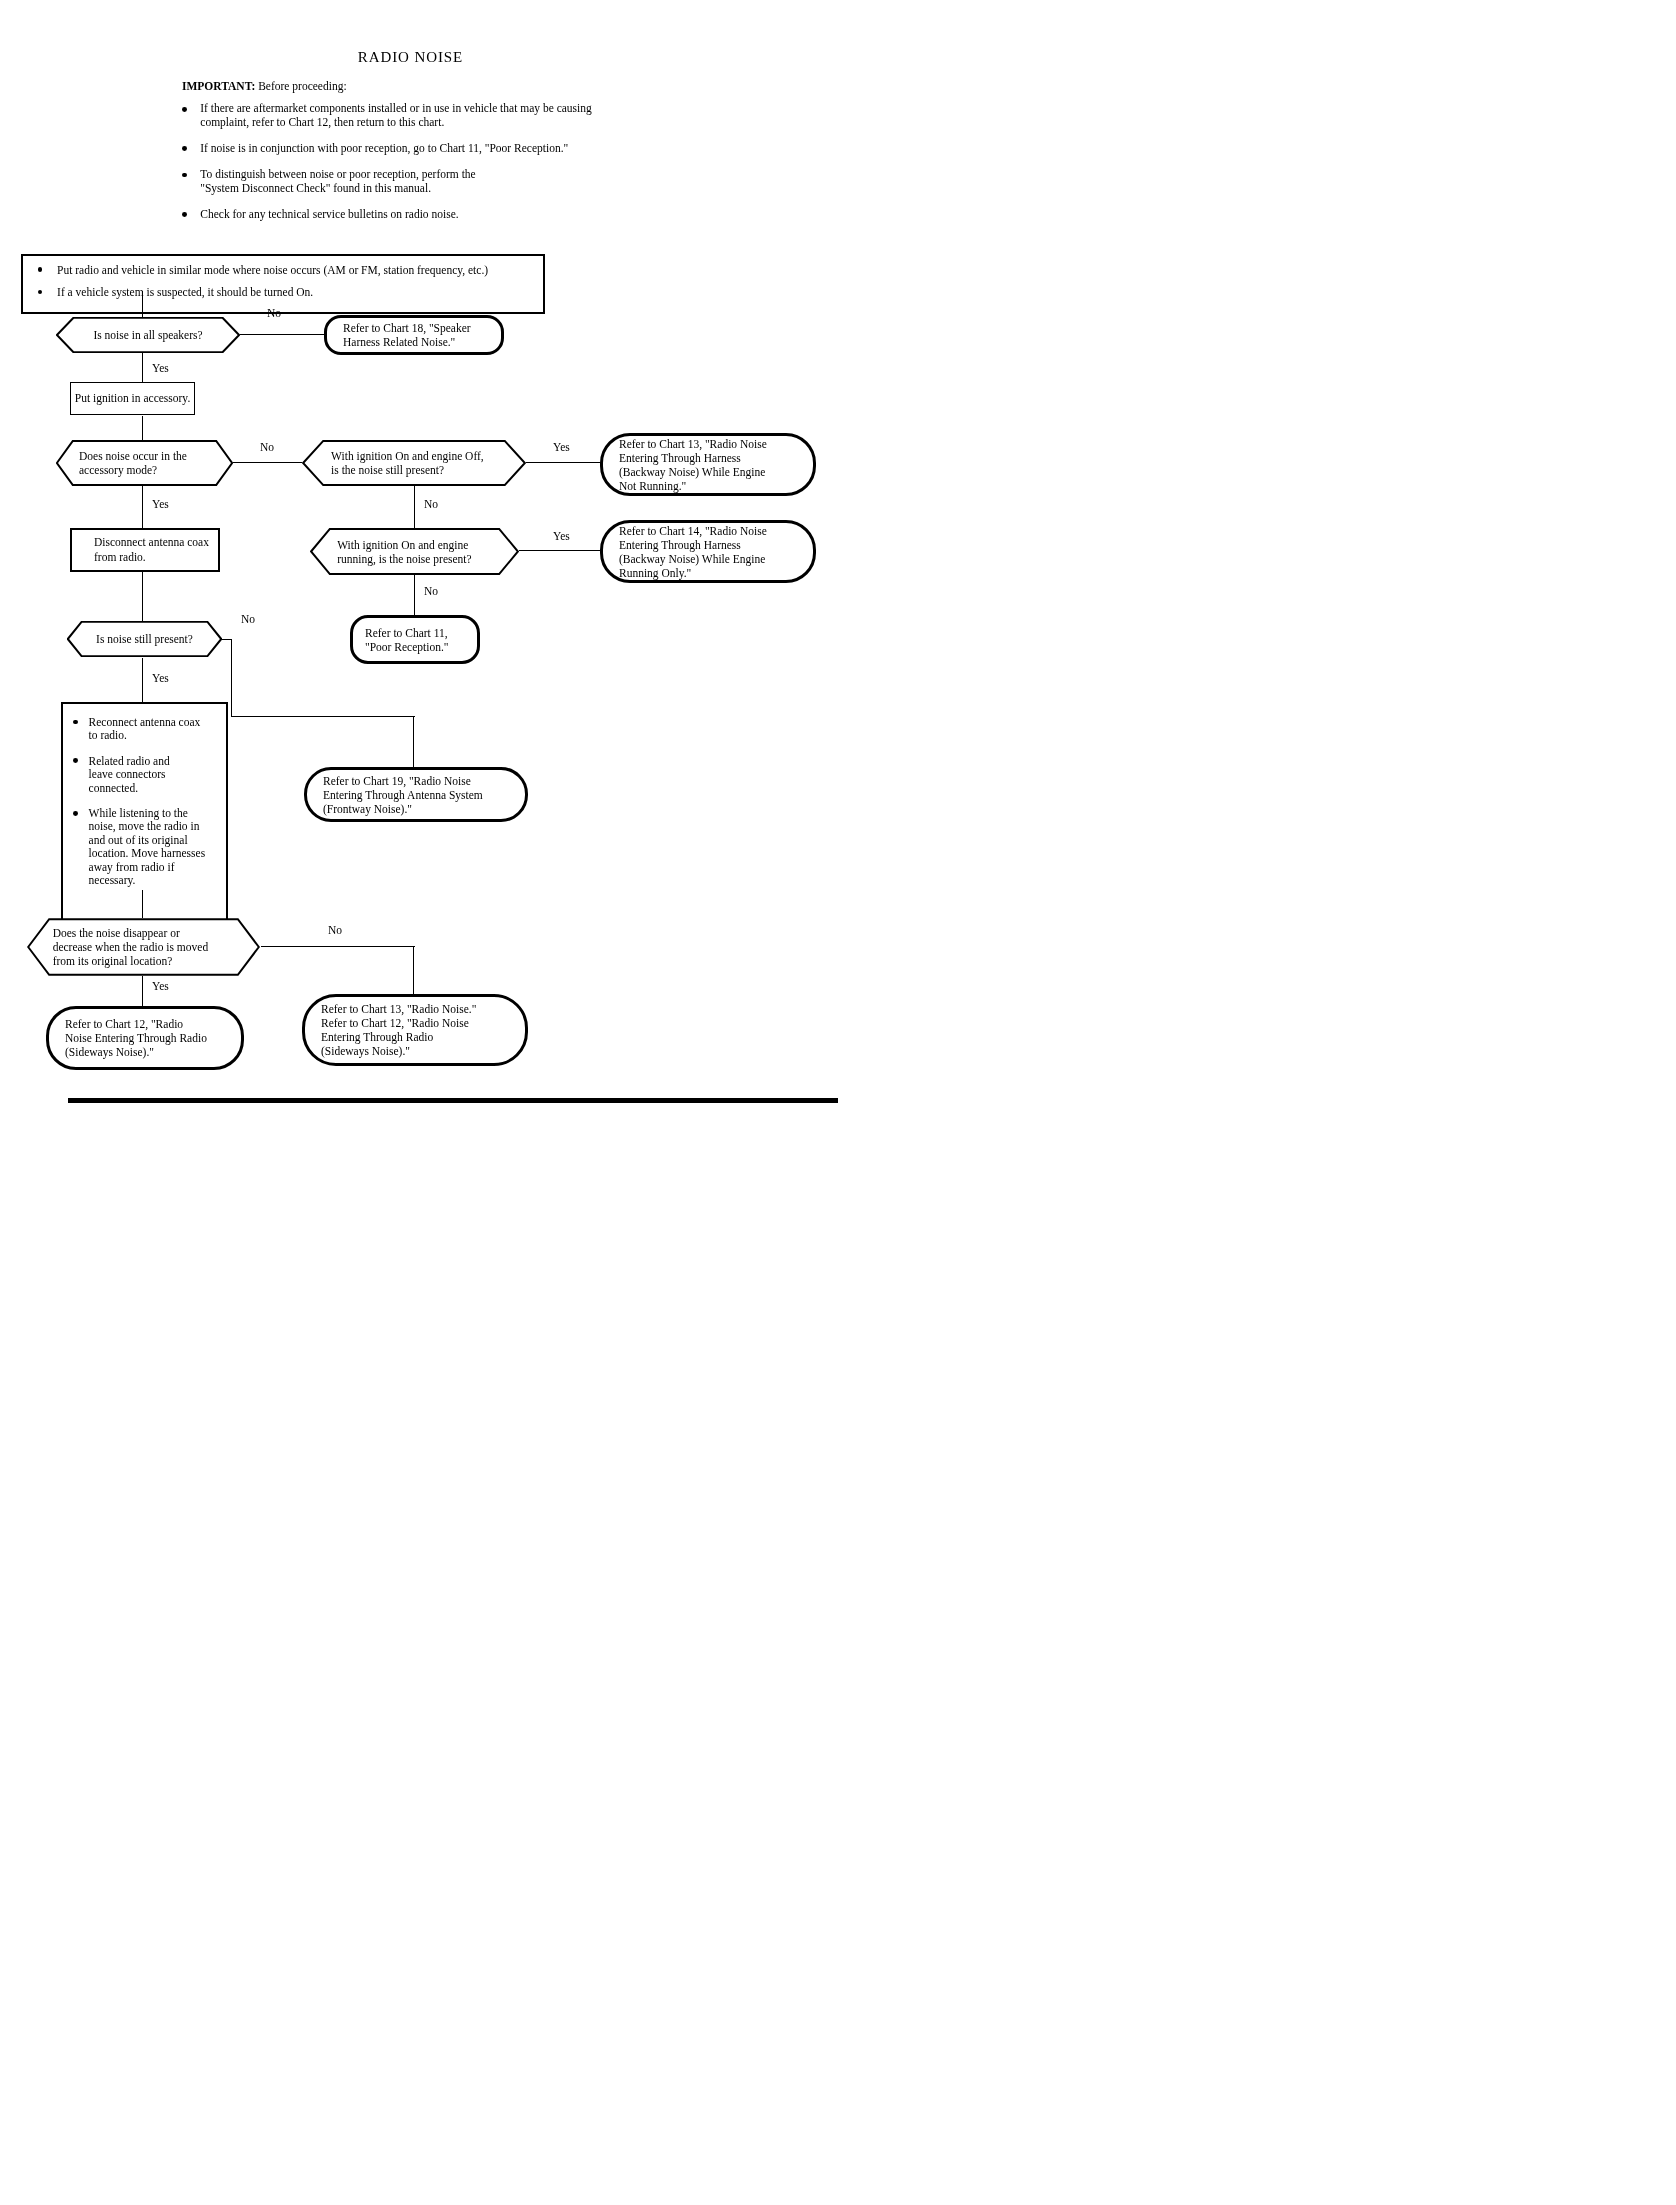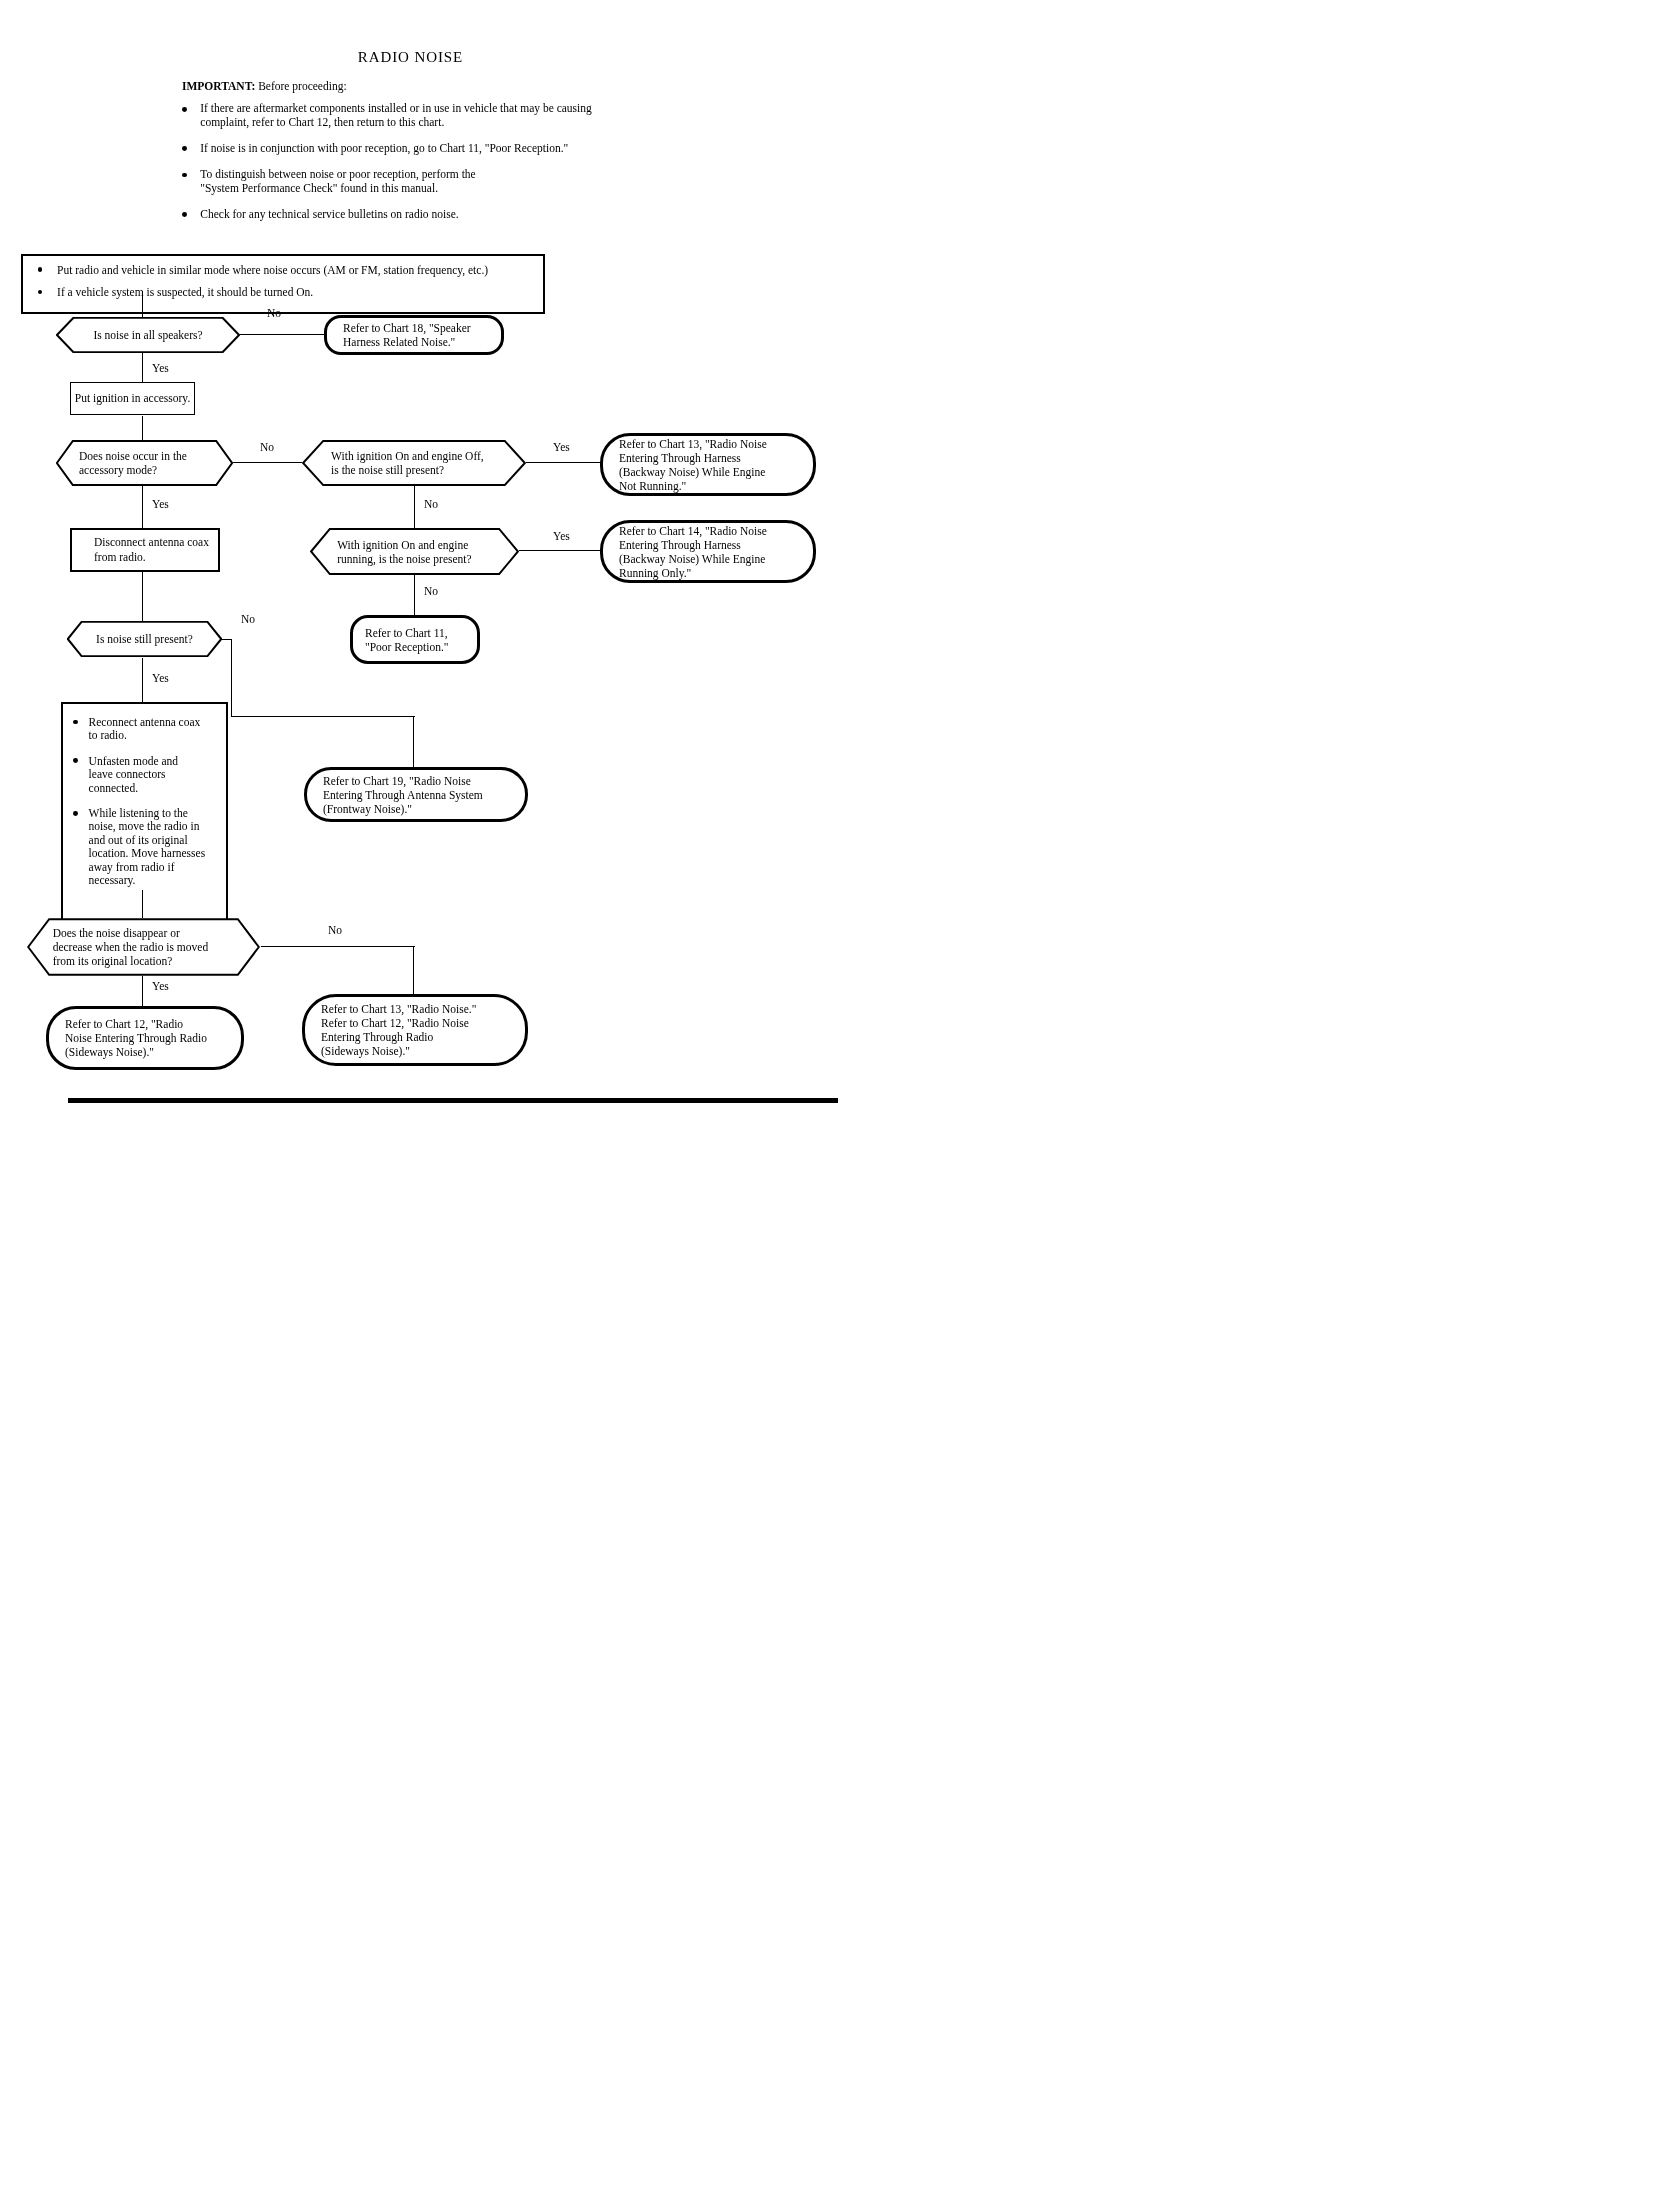--- a/index.html
+++ b/index.html
@@ -53,21 +53,21 @@
         <div class="lines">If there are aftermarket components installed or in use in vehicle that may be causing
 complaint, refer to Chart 12, then return to this chart.</div>
       </div>
     <div class="bul">
         <span class="dot"></span>
         <div class="lines">If noise is in conjunction with poor reception, go to Chart 11, "Poor Reception."</div>
       </div>
     <div class="bul">
         <span class="dot"></span>
         <div class="lines">To distinguish between noise or poor reception, perform the
-"System Performance Check" found in this manual.</div>
+"System Disconnect Check" found in this manual.</div>
       </div>
     <div class="bul">
         <span class="dot"></span>
         <div class="lines">Check for any technical service bulletins on radio noise.</div>
       </div>
   </div>
 
   <div class="line" style="left:142px;top:291px;width:1.2px;height:26px;"></div>
   <div class="line" style="left:240px;top:334px;width:84px;height:1.2px;"></div>
   <div class="line" style="left:142px;top:353px;width:1.2px;height:30px;"></div>
@@ -185,21 +185,21 @@
   </div>
 
   <div class="bigbox">
     <div class="bul">
         <span class="dot"></span>
         <div class="lines">Reconnect antenna coax
 to radio.</div>
       </div>
     <div class="bul">
         <span class="dot"></span>
-        <div class="lines">Unfasten mode and
+        <div class="lines">Related radio and
 leave connectors
 connected.</div>
       </div>
     <div class="bul">
         <span class="dot"></span>
         <div class="lines">While listening to the
 noise, move the radio in
 and out of its original
 location. Move harnesses
 away from radio if

